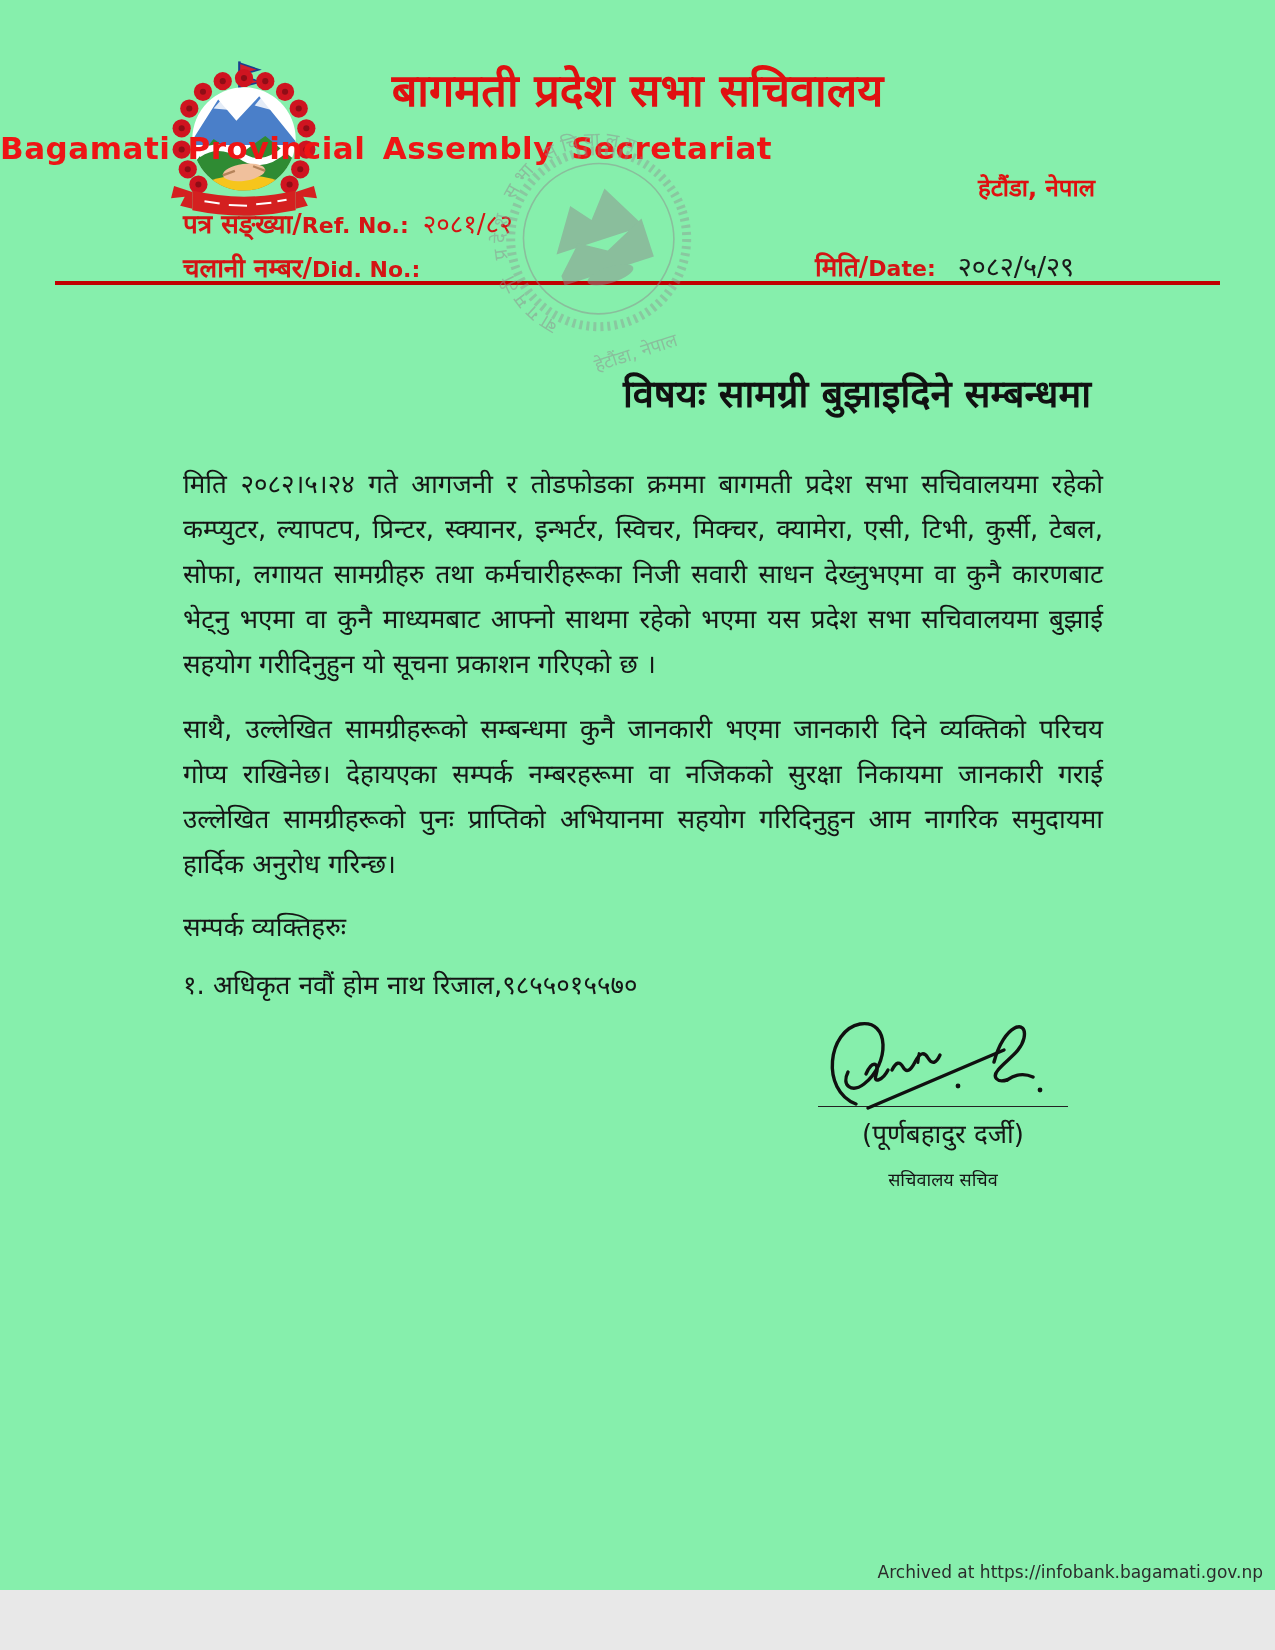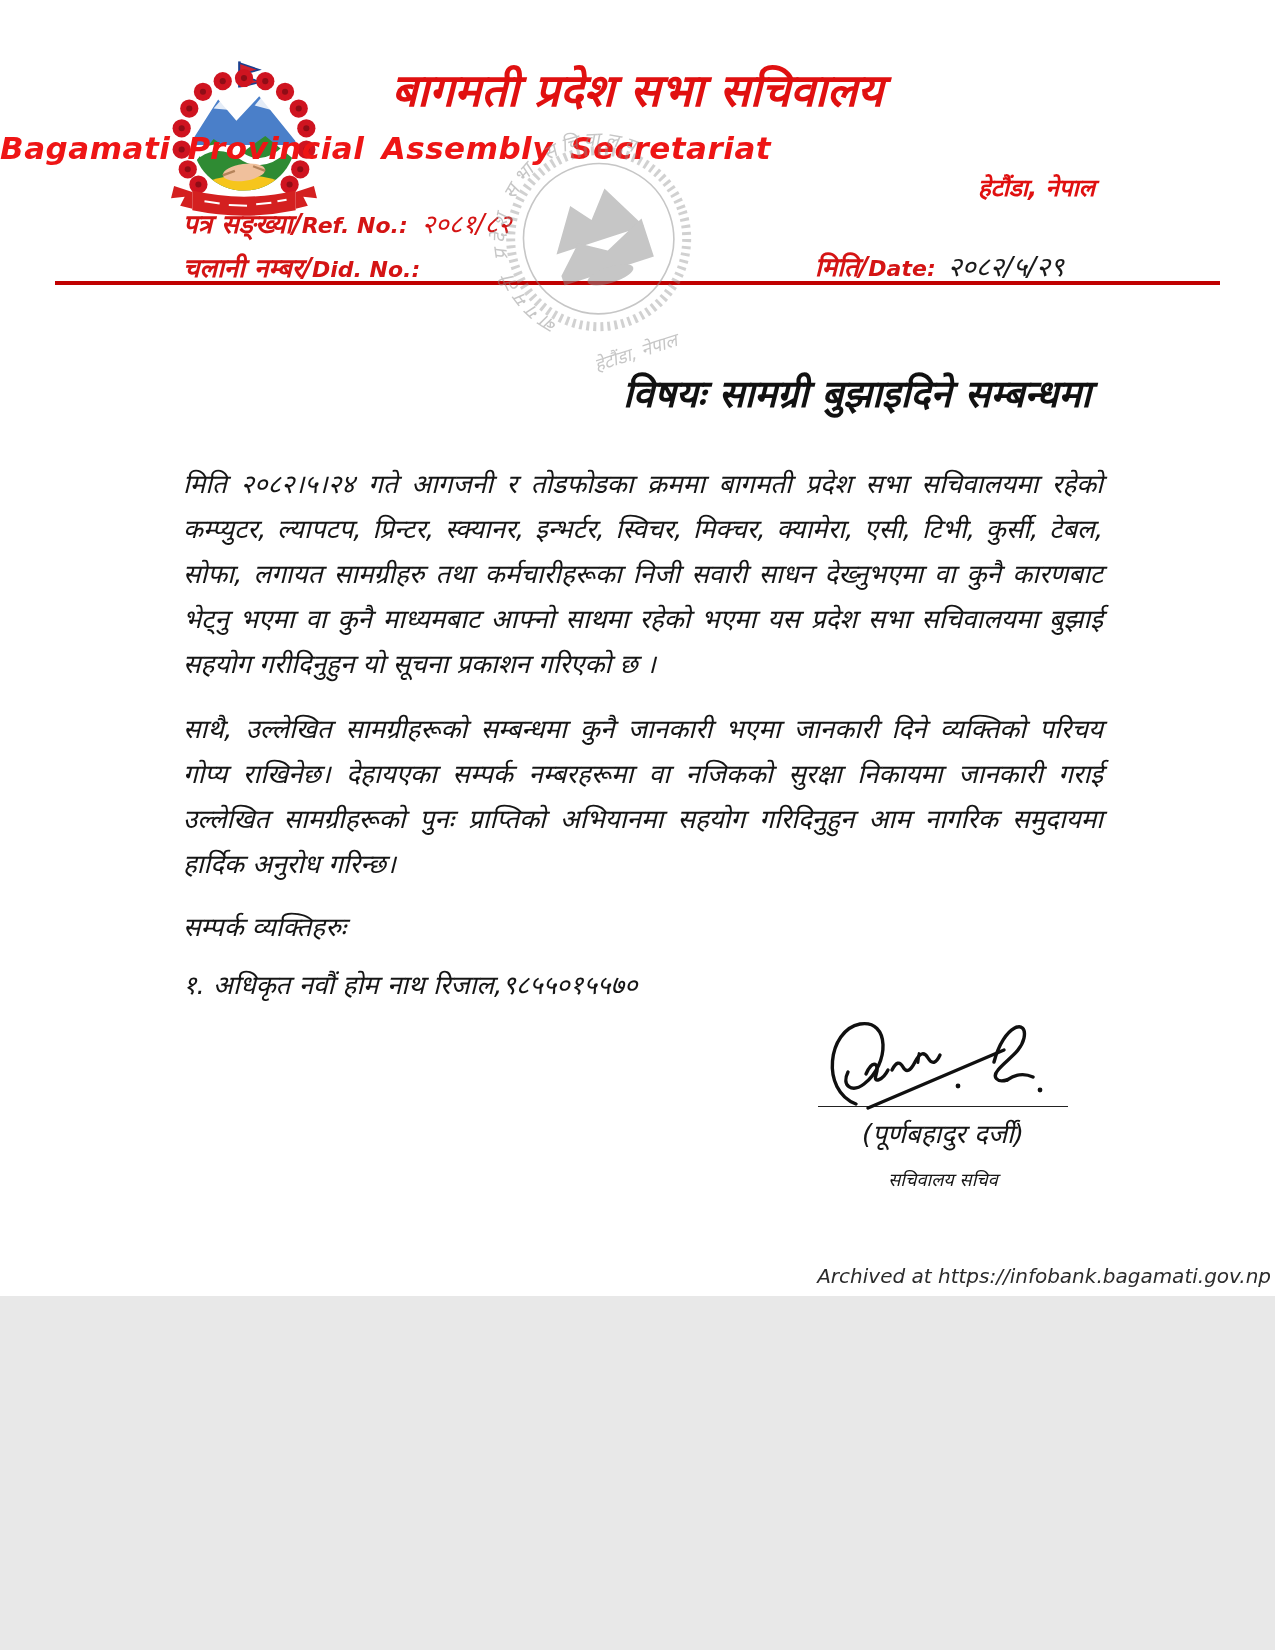--- a/index.html
+++ b/index.html
@@ -1,24 +1,23 @@
 <!DOCTYPE html>
 <html><head>
 <meta charset="utf-8">
 <style>
   html,body{margin:0;padding:0;background:#e8e8e8;}
   .page{
     position:relative;
-    width:1275px;height:1296px;
+    width:1275px;height:1590px;
     margin:0 auto;
-    background:#ffffff;
+    background:#86efac;
     font-family:"DejaVu Sans", sans-serif;
     color:#161616;
     overflow:hidden;
-    font-style:italic;
   }
   
   .emblem{position:absolute;left:168px;top:56px;width:152px;height:178px;}
   .title-np{
     position:absolute;left:0;top:58px;width:100%;
     text-align:center;font-size:45px;font-weight:bold;color:#e01010;
   }
   .title-en{
     position:absolute;left:0;top:130px;width:100%;
     text-align:left;font-size:31px;font-weight:bold;color:#ee1515;
@@ -27,21 +26,21 @@
   .location{
     position:absolute;right:180px;top:170px;
     font-size:24px;color:#e01010;font-weight:bold;
   }
   .ref-row{position:absolute;left:183px;top:205px;color:#d41414;white-space:nowrap;}
   .dispatch-row{position:absolute;left:183px;top:249px;color:#d41414;white-space:nowrap;}
   .date-row{position:absolute;left:815px;top:247px;white-space:nowrap;}
   .lbl-np{font-size:26px;font-weight:bold;color:#d41414;}
   .lbl-en{font-size:22px;font-weight:bold;color:#d41414;}
   .ref-val{font-size:26px;color:#d41414;margin-left:14px;}
-  .date-val{font-size:27px;color:#1a1a1a;margin-left:12px;}
+  .date-val{font-size:27px;color:#1a1a1a;margin-left:22px;}
   .red-rule{
     position:absolute;left:55px;top:281px;width:1165px;height:4px;
     background:#c00000;
   }
   .seal-watermark{
     position:absolute;left:483px;top:126px;width:240px;height:252px;
     opacity:.5;transform:rotate(-18deg);pointer-events:none;
   }
   
   .subject{
@@ -62,22 +61,22 @@
   
   .sig-block{
     position:absolute;left:788px;top:1012px;width:310px;text-align:center;
   }
   .sig-scribble{display:block;margin:0 auto;}
   .sig-line{border-top:1.5px solid #222;width:250px;margin:-6px auto 8px auto;}
   .sig-name{font-size:26px;color:#151515;}
   .sig-title{font-size:18px;color:#151515;margin-top:16px;}
   
   .footer-note{
-    position:absolute;right:4px;bottom:8px;
-    font-size:20px;color:#2b2b2b;
+    position:absolute;right:12px;bottom:8px;
+    font-size:17px;color:#2b2b2b;
   }
 </style>
 </head>
 <body>
 
 <div class="page">
 
   <svg class="emblem" viewBox="0 0 100 112" aria-hidden="true">
 
     <line x1="47" y1="1" x2="47" y2="19" stroke="#1a3f8f" stroke-width="1.6"></line>

